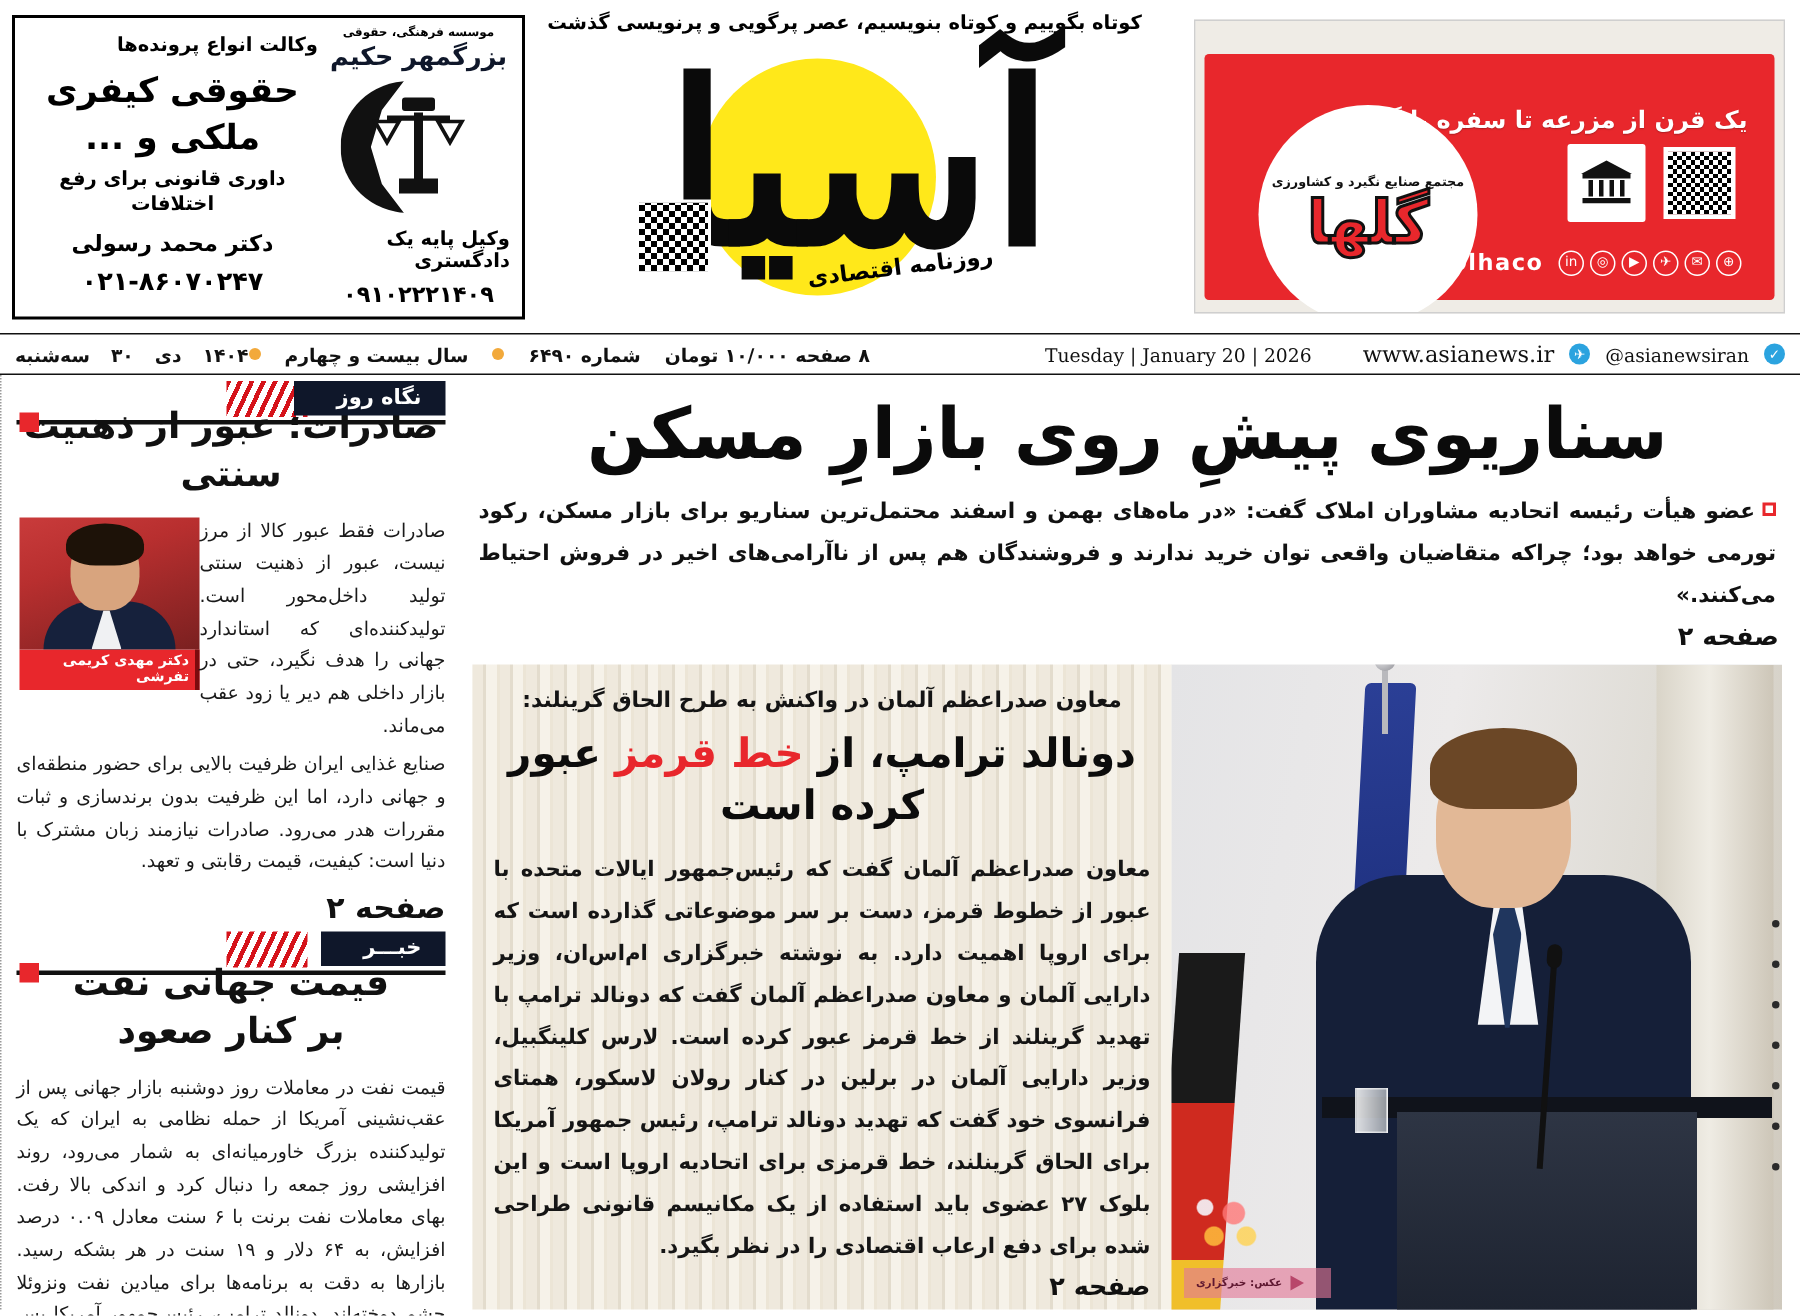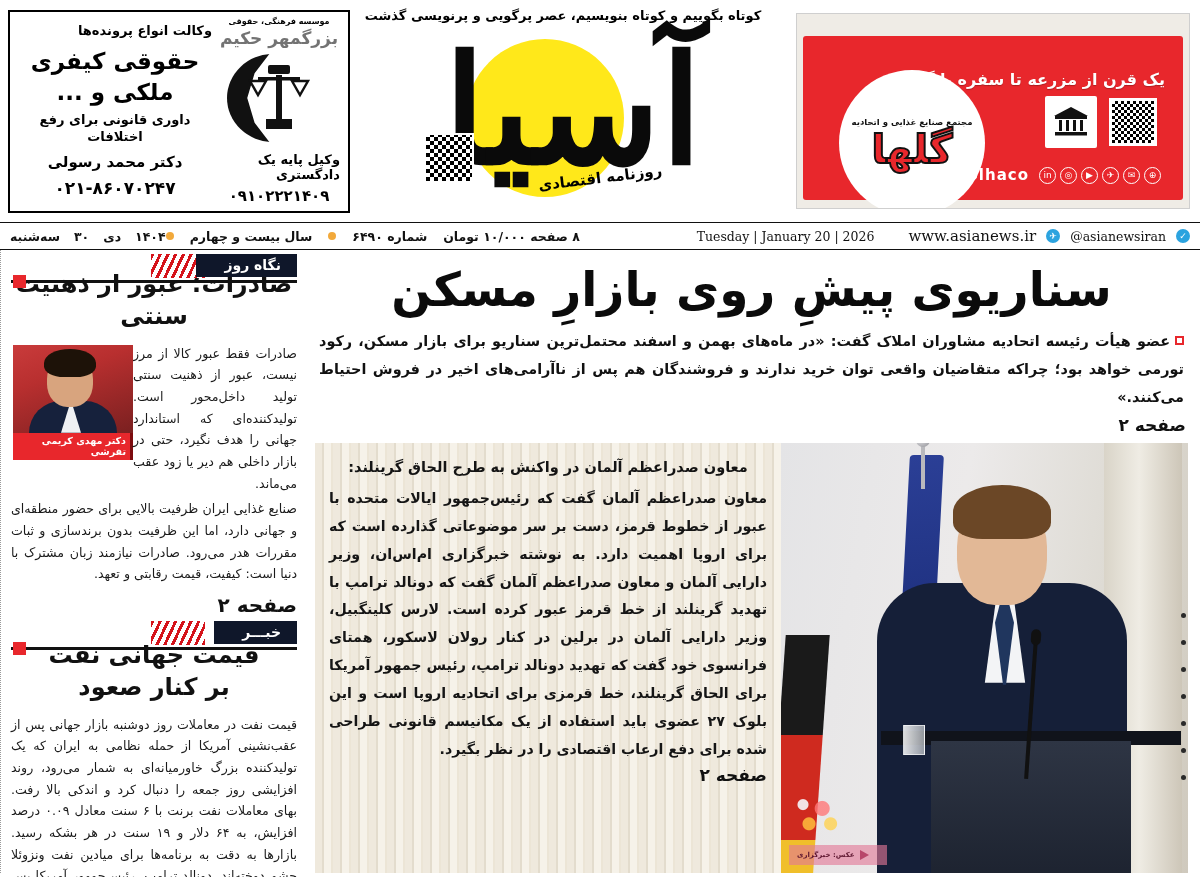--- a/index.html
+++ b/index.html
@@ -61,21 +61,21 @@
   .ad-law-l4 { font-size: 15px; font-weight: 800; margin-top: 6px; }
   .ad-law-l5 { font-size: 17px; font-weight: 800; margin-top: 5px; letter-spacing: .5px; }
   .ad-law-logo {
     width: 122px;
     display: flex;
     flex-direction: column;
     align-items: center;
     justify-content: center;
     gap: 2px;
   }
-  .ad-law-brand { font-size: 17px; font-weight: 900; color: #737373; }
+  .ad-law-brand { font-size: 17px; font-weight: 900; color: #0f172a; }
   .ad-law-sub { font-size: 8px; font-weight: 700; color: #000; }
   .ad-law-foot1 { font-size: 13px; font-weight: 800; margin-top: 4px; }
   .ad-law-foot2 { font-size: 15px; font-weight: 800; margin-top: 3px; letter-spacing: 1px; }
   .scales-wrap {
     position: relative; width: 104px; height: 96px;
     display: flex; align-items: center; justify-content: center;
   }
   .crescent {
     position: absolute; left: 0; top: 4px;
     width: 92px; height: 88px; border-radius: 50%;
@@ -555,21 +555,21 @@
         <div class="qr-mast"></div>
       </div>
     </div>
 
     <div class="ad-golha">
       <div class="ad-golha-inner">
         <div class="golha-spices"></div>
         <div class="golha-red">
           <div class="golha-slogan">یک قرن از مزرعه تا سفره با گلها</div>
           <div class="golha-circle">
-            <div class="golha-circle-sub">مجتمع صنایع غذایی و اتحادیه</div>
+            <div class="golha-circle-sub">مجتمع صنایع نگیرد و کشاورزی</div>
             <div class="golha-brand">گلها</div>
           </div>
           <div class="golha-qr"></div>
           <div class="golha-unesco">
             <svg width="40" height="40" viewBox="0 0 40 40">
               <rect x="4" y="14" width="32" height="3" fill="#111"></rect>
               <rect x="4" y="30" width="32" height="3.5" fill="#111"></rect>
               <path d="M20 5 L37 14 L3 14 Z" fill="#111"></path>
               <rect x="8" y="18" width="3" height="11" fill="#111"></rect>
               <rect x="15" y="18" width="3" height="11" fill="#111"></rect>
@@ -668,20 +668,21 @@
       <div class="lead-deck">
         <span class="deck-sq"></span><span>عضو هیأت رئیسه اتحادیه مشاوران املاک گفت: «در ماه‌های بهمن و اسفند محتمل‌ترین سناریو برای بازار مسکن، رکود تورمی خواهد بود؛ چراکه متقاضیان واقعی توان خرید ندارند و فروشندگان هم پس از ناآرامی‌های اخیر در فروش احتیاط می‌کنند.»</span>
       </div>
 
       <div class="lead-pageref">صفحه ۲</div>
 
       <div class="feature">
 
         <div class="feature-text">
           <div class="feat-kicker">معاون صدراعظم آلمان در واکنش به طرح الحاق گرینلند:</div>
+          <div class="feat-title"><span>دونالد ترامپ، از </span><span class="hl">خط قرمز</span><span> عبور کرده است</span></div>
           <div class="feat-body">معاون صدراعظم آلمان گفت که رئیس‌جمهور ایالات متحده با عبور از خطوط قرمز، دست بر سر موضوعاتی گذارده است که برای اروپا اهمیت دارد. به نوشته خبرگزاری ام‌اس‌ان، وزیر دارایی آلمان و معاون صدراعظم آلمان گفت که دونالد ترامپ با تهدید گرینلند از خط قرمز عبور کرده است. لارس کلینگبیل، وزیر دارایی آلمان در برلین در کنار رولان لاسکور، همتای فرانسوی خود گفت که تهدید دونالد ترامپ، رئیس جمهور آمریکا برای الحاق گرینلند، خط قرمزی برای اتحادیه اروپا است و این بلوک ۲۷ عضوی باید استفاده از یک مکانیسم قانونی طراحی شده برای دفع ارعاب اقتصادی را در نظر بگیرد.</div>
           <div class="feat-pageref">صفحه ۲</div>
         </div>
 
         <div class="feature-photo">
           <div class="ph-wall"></div>
           <div class="ph-col"></div>
           <div class="ph-flag-de"></div>
           <div class="ph-flag-eu"></div>
           <div class="ph-pole"></div>

